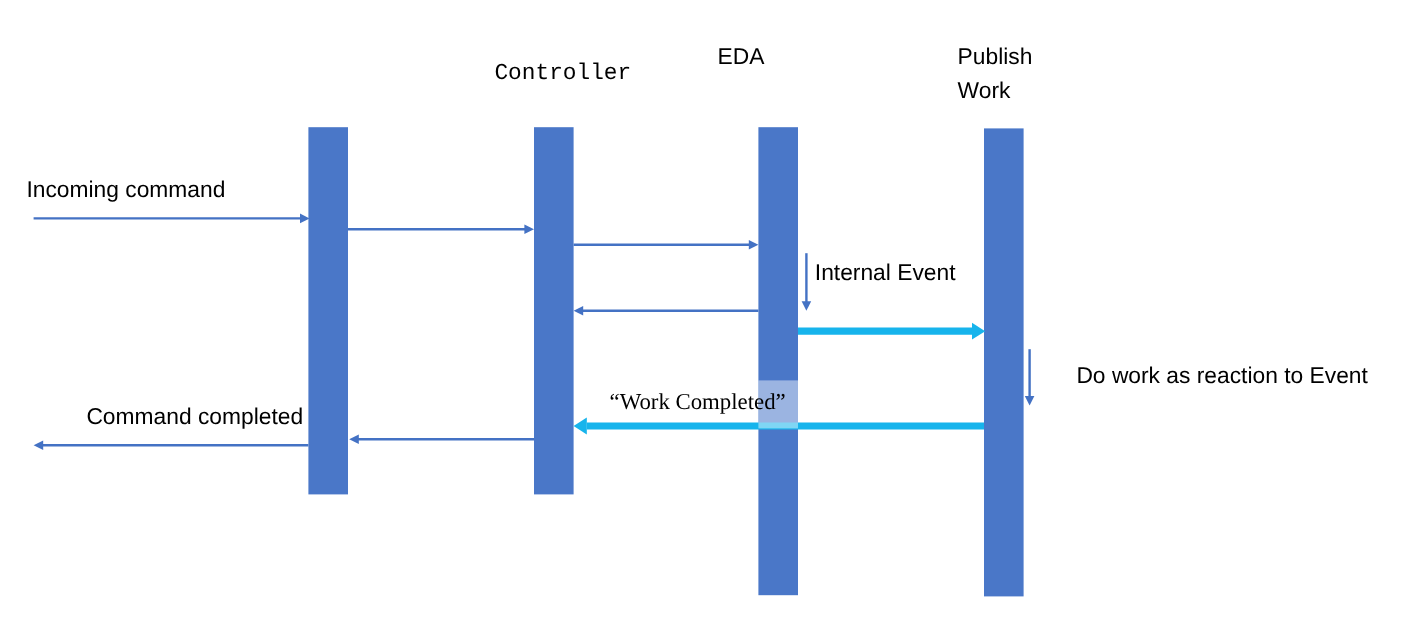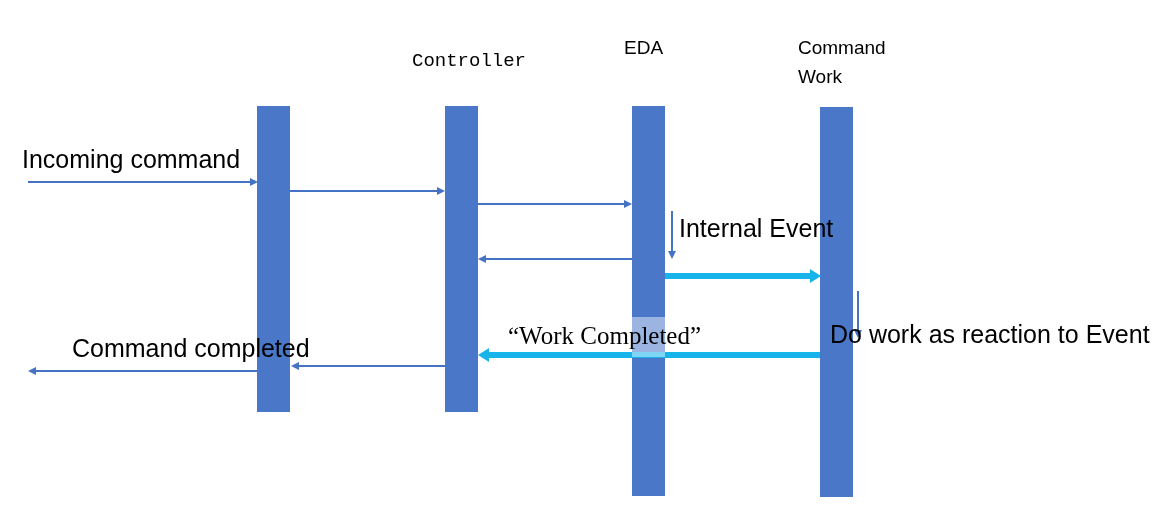--- a/index.html
+++ b/index.html
@@ -1,36 +1,36 @@
 <!DOCTYPE html>
 <html><head>
   <meta charset="utf-8">
   <style>
     html, body { margin: 0; padding: 0; background: #ffffff; }
     body { width: 1173px; height: 516px; position: relative; overflow: hidden;
            font-family: "Liberation Sans", "DejaVu Sans", sans-serif; color: #000; }
     .lifeline-label { position: absolute; font-size: 19px; line-height: 29px; white-space: nowrap; }
     .bar { position: absolute; background: #4a77c8; width: 33px; }
-    .msg-label { position: absolute; font-size: 25px; line-height: 24px; white-space: nowrap; }
+    .msg-label { position: absolute; font-size: 19px; line-height: 24px; white-space: nowrap; }
     svg.arrows { position: absolute; left: 0; top: 0; width: 1173px; height: 516px; pointer-events: none; }
     .wc-bg { position: absolute; background: rgba(255,255,255,0.45); }
   </style>
 </head>
 <body>
 
 <div class="lifeline-label" style="left:218px; top:33px;">
 </div>
 <div class="lifeline-label" style="left:412px; top:47px;font-family:Liberation Mono, monospace;">
   <div>Controller</div>
 </div>
-<div class="lifeline-label" style="left:624px; top:33px;">
+<div class="lifeline-label" style="left:598px; top:33px;">
   <div>EDA</div>
 </div>
 <div class="lifeline-label" style="left:798px; top:33px;">
-  <div>Command</div>
+  <div>Publish</div>
   <div>Work</div>
 </div>
 
 <div class="bar" style="left:257px; top:106px; height:306px;"></div>
 <div class="bar" style="left:445px; top:106px; height:306px;"></div>
 <div class="bar" style="left:632px; top:106px; height:390px;"></div>
 <div class="bar" style="left:820px; top:107px; height:390px;"></div>
 
 <svg class="arrows" viewBox="0 0 1173 516">
 
@@ -82,15 +82,15 @@
   <g>
     <line x1="257" y1="371" x2="35" y2="371" stroke="#4472c4" stroke-width="2"></line>
     <polygon points="28,371 36,367 36,375" fill="#4472c4"></polygon>
   </g>
 </svg>
 
 <div class="wc-bg" style="left:632px; top:317px; width:33px; height:40px;"></div>
 
 <div class="msg-label" style="left:22px; top:147px;">Incoming command</div>
 <div class="msg-label" style="left:679px; top:216px;">Internal Event</div>
-<div class="msg-label" style="left:830px; top:302px;margin-top:20px;">Do work as reaction to Event</div>
+<div class="msg-label" style="left:897px; top:302px;">Do work as reaction to Event</div>
 <div class="msg-label" style="left:508px; top:324px;font-family:Liberation Serif, serif;">“Work Completed”</div>
 <div class="msg-label" style="left:24px; top:336px;margin-left:48px;">Command completed</div>
 
 </body></html>

